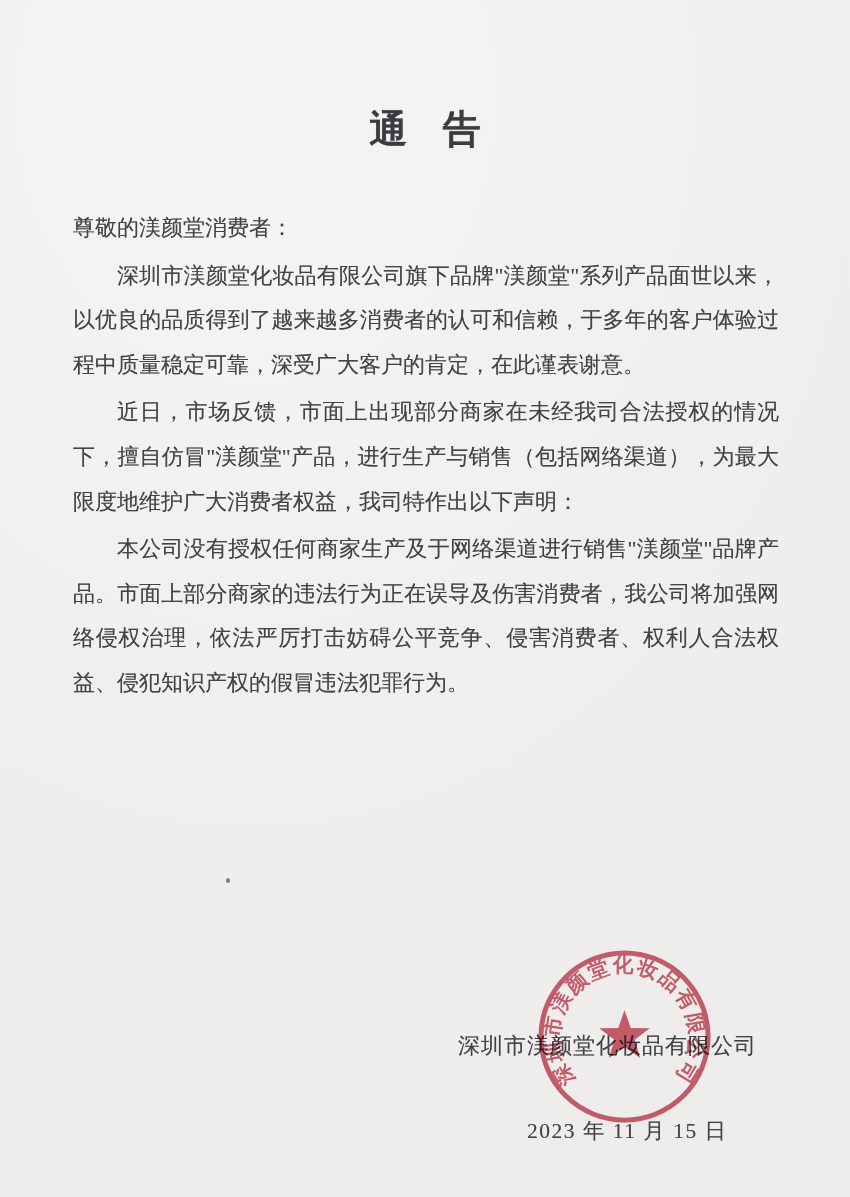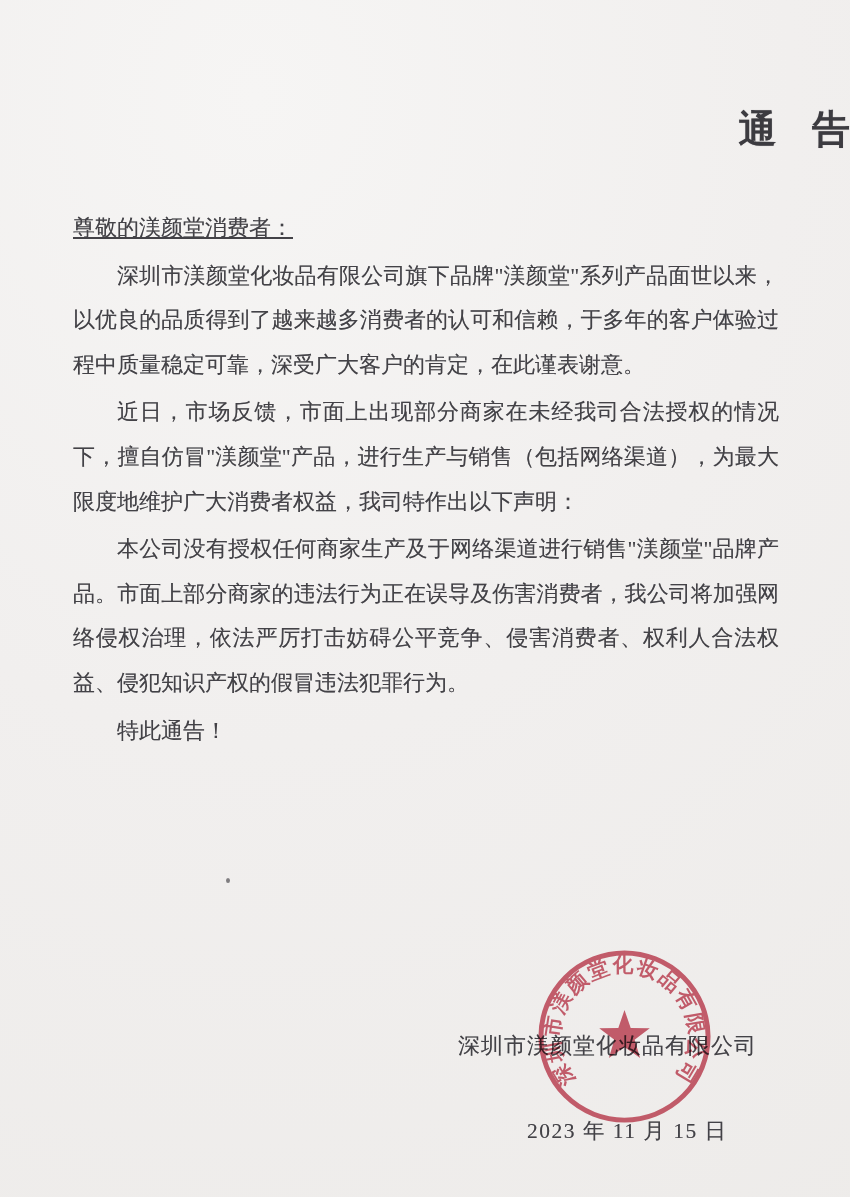--- a/index.html
+++ b/index.html
@@ -10,36 +10,36 @@
     width:850px; height:1197px;
     margin:0 auto;
     background: radial-gradient(140% 120% at 30% 8%, #f6f5f4 0%, #f1efee 45%, #edebe9 100%);
     overflow:hidden;
     font-family:"Liberation Serif","DejaVu Serif",serif;
     color:#434247;
   }
 
   .title {
     position:absolute; top:104px; left:0; width:100%;
-    text-align:right;
+    text-align:center;
     font-size:38px; font-weight:700;
     word-spacing:26px;
     color:#3c3b40;
     text-shadow:0 0 0.7px rgba(60,59,64,.55);
   }
 
   .body {
     position:absolute; top:206px; left:73px; width:706px;
     font-size:22px; line-height:44.6px;
     text-align:justify;
     color:#434247;
     text-shadow:0 0 0.6px rgba(67,66,71,.45);
   }
   .body p { margin:0 0 3px 0; text-indent:2em; }
-  .body p.salutation { text-indent:0;text-decoration:underline; }
+  .body p.salutation { text-indent:0; }
 
   .company-line {
     position:absolute; top:1031px; left:458px;
     font-size:22px; letter-spacing:1px;
     color:#434247;
     text-shadow:0 0 0.6px rgba(67,66,71,.45);
     white-space:nowrap;
   }
   .date-line {
     position:absolute; top:1076px; left:527px;
@@ -72,21 +72,20 @@
 
 <div class="page">
 
   <div class="title">通 告</div>
 
   <div class="body">
     <p class="salutation">尊敬的渼颜堂消费者：</p>
     <p>深圳市渼颜堂化妆品有限公司旗下品牌"渼颜堂"系列产品面世以来，以优良的品质得到了越来越多消费者的认可和信赖，于多年的客户体验过程中质量稳定可靠，深受广大客户的肯定，在此谨表谢意。</p>
     <p>近日，市场反馈，市面上出现部分商家在未经我司合法授权的情况下，擅自仿冒"渼颜堂"产品，进行生产与销售（包括网络渠道），为最大限度地维护广大消费者权益，我司特作出以下声明：</p>
     <p>本公司没有授权任何商家生产及于网络渠道进行销售"渼颜堂"品牌产品。市面上部分商家的违法行为正在误导及伤害消费者，我公司将加强网络侵权治理，依法严厉打击妨碍公平竞争、侵害消费者、权利人合法权益、侵犯知识产权的假冒违法犯罪行为。</p>
-    <p>特此通告！</p>
   </div>
 
   <div class="company-line">深圳市渼颜堂化妆品有限公司</div>
   <div class="date-line">2023 年 11 月 15 日</div>
 
   <svg class="seal" viewBox="0 0 180 180" aria-hidden="true">
     <defs>
       <path id="sealArc" d="M 43.3,136.7 A 66,66 0 1,1 136.7,136.7" fill="none"></path>
     </defs>
     <circle cx="90" cy="90" r="85" fill="none" stroke-width="5" stroke="#c54457"></circle>

